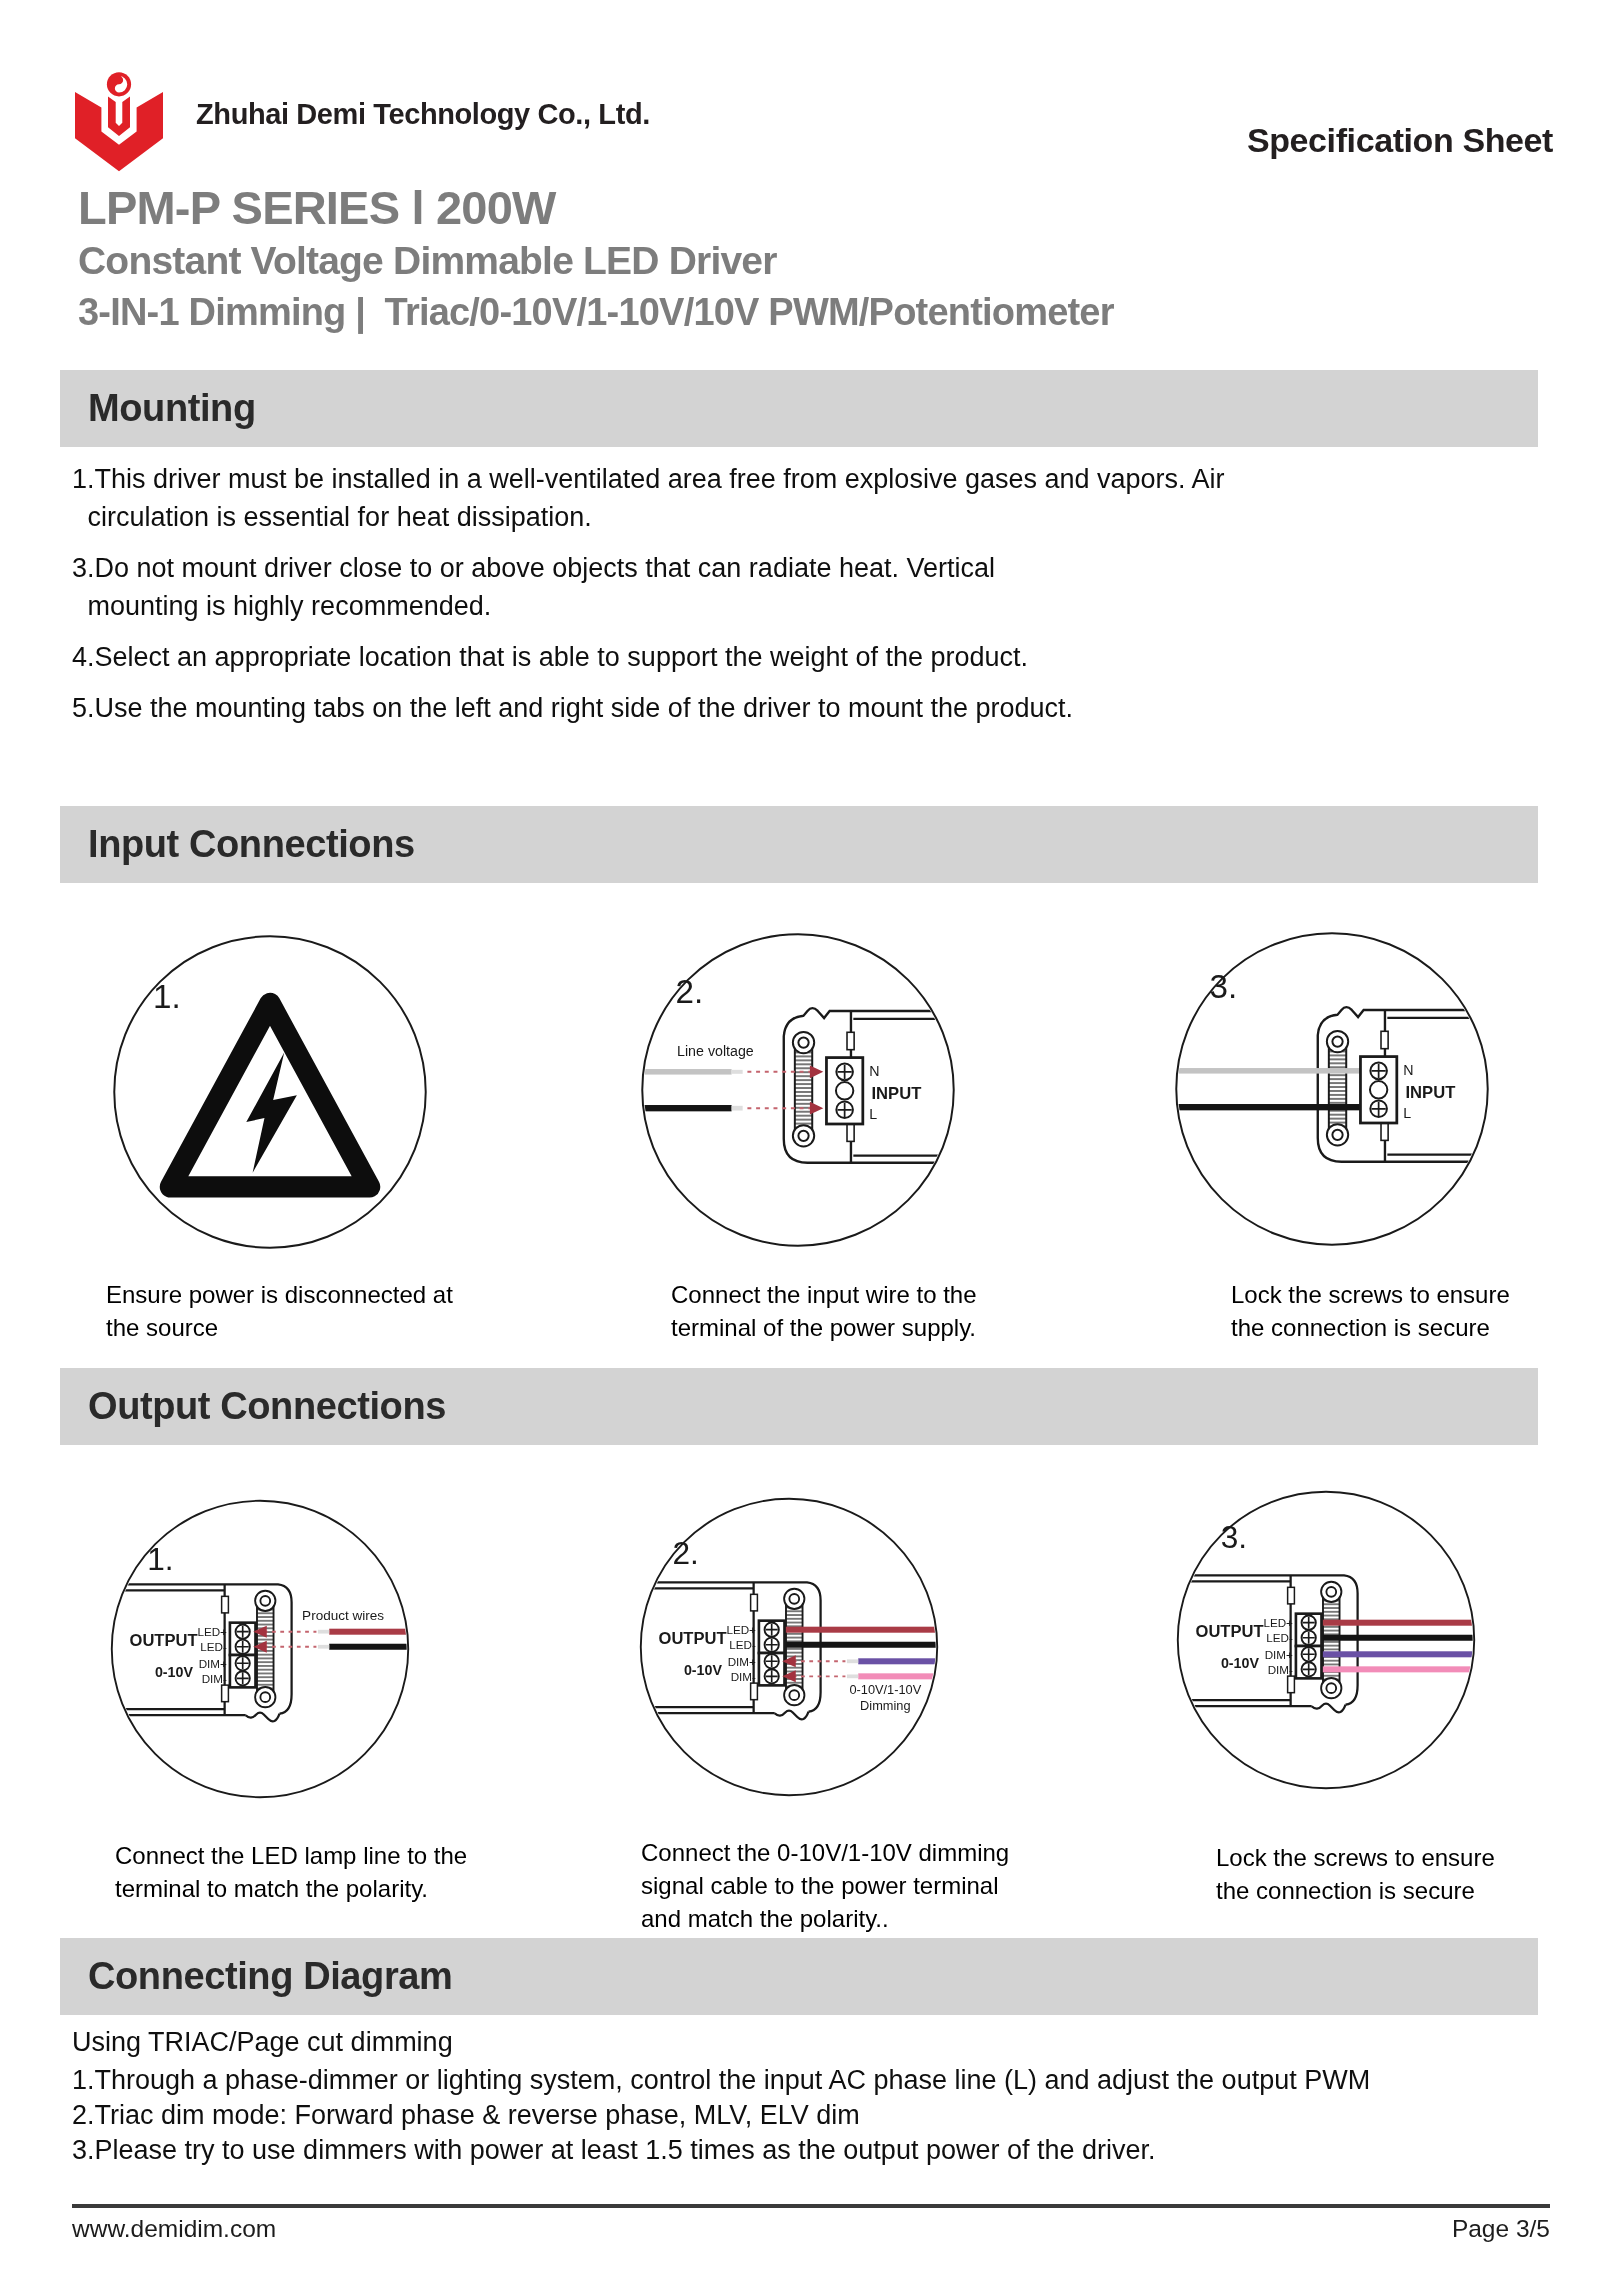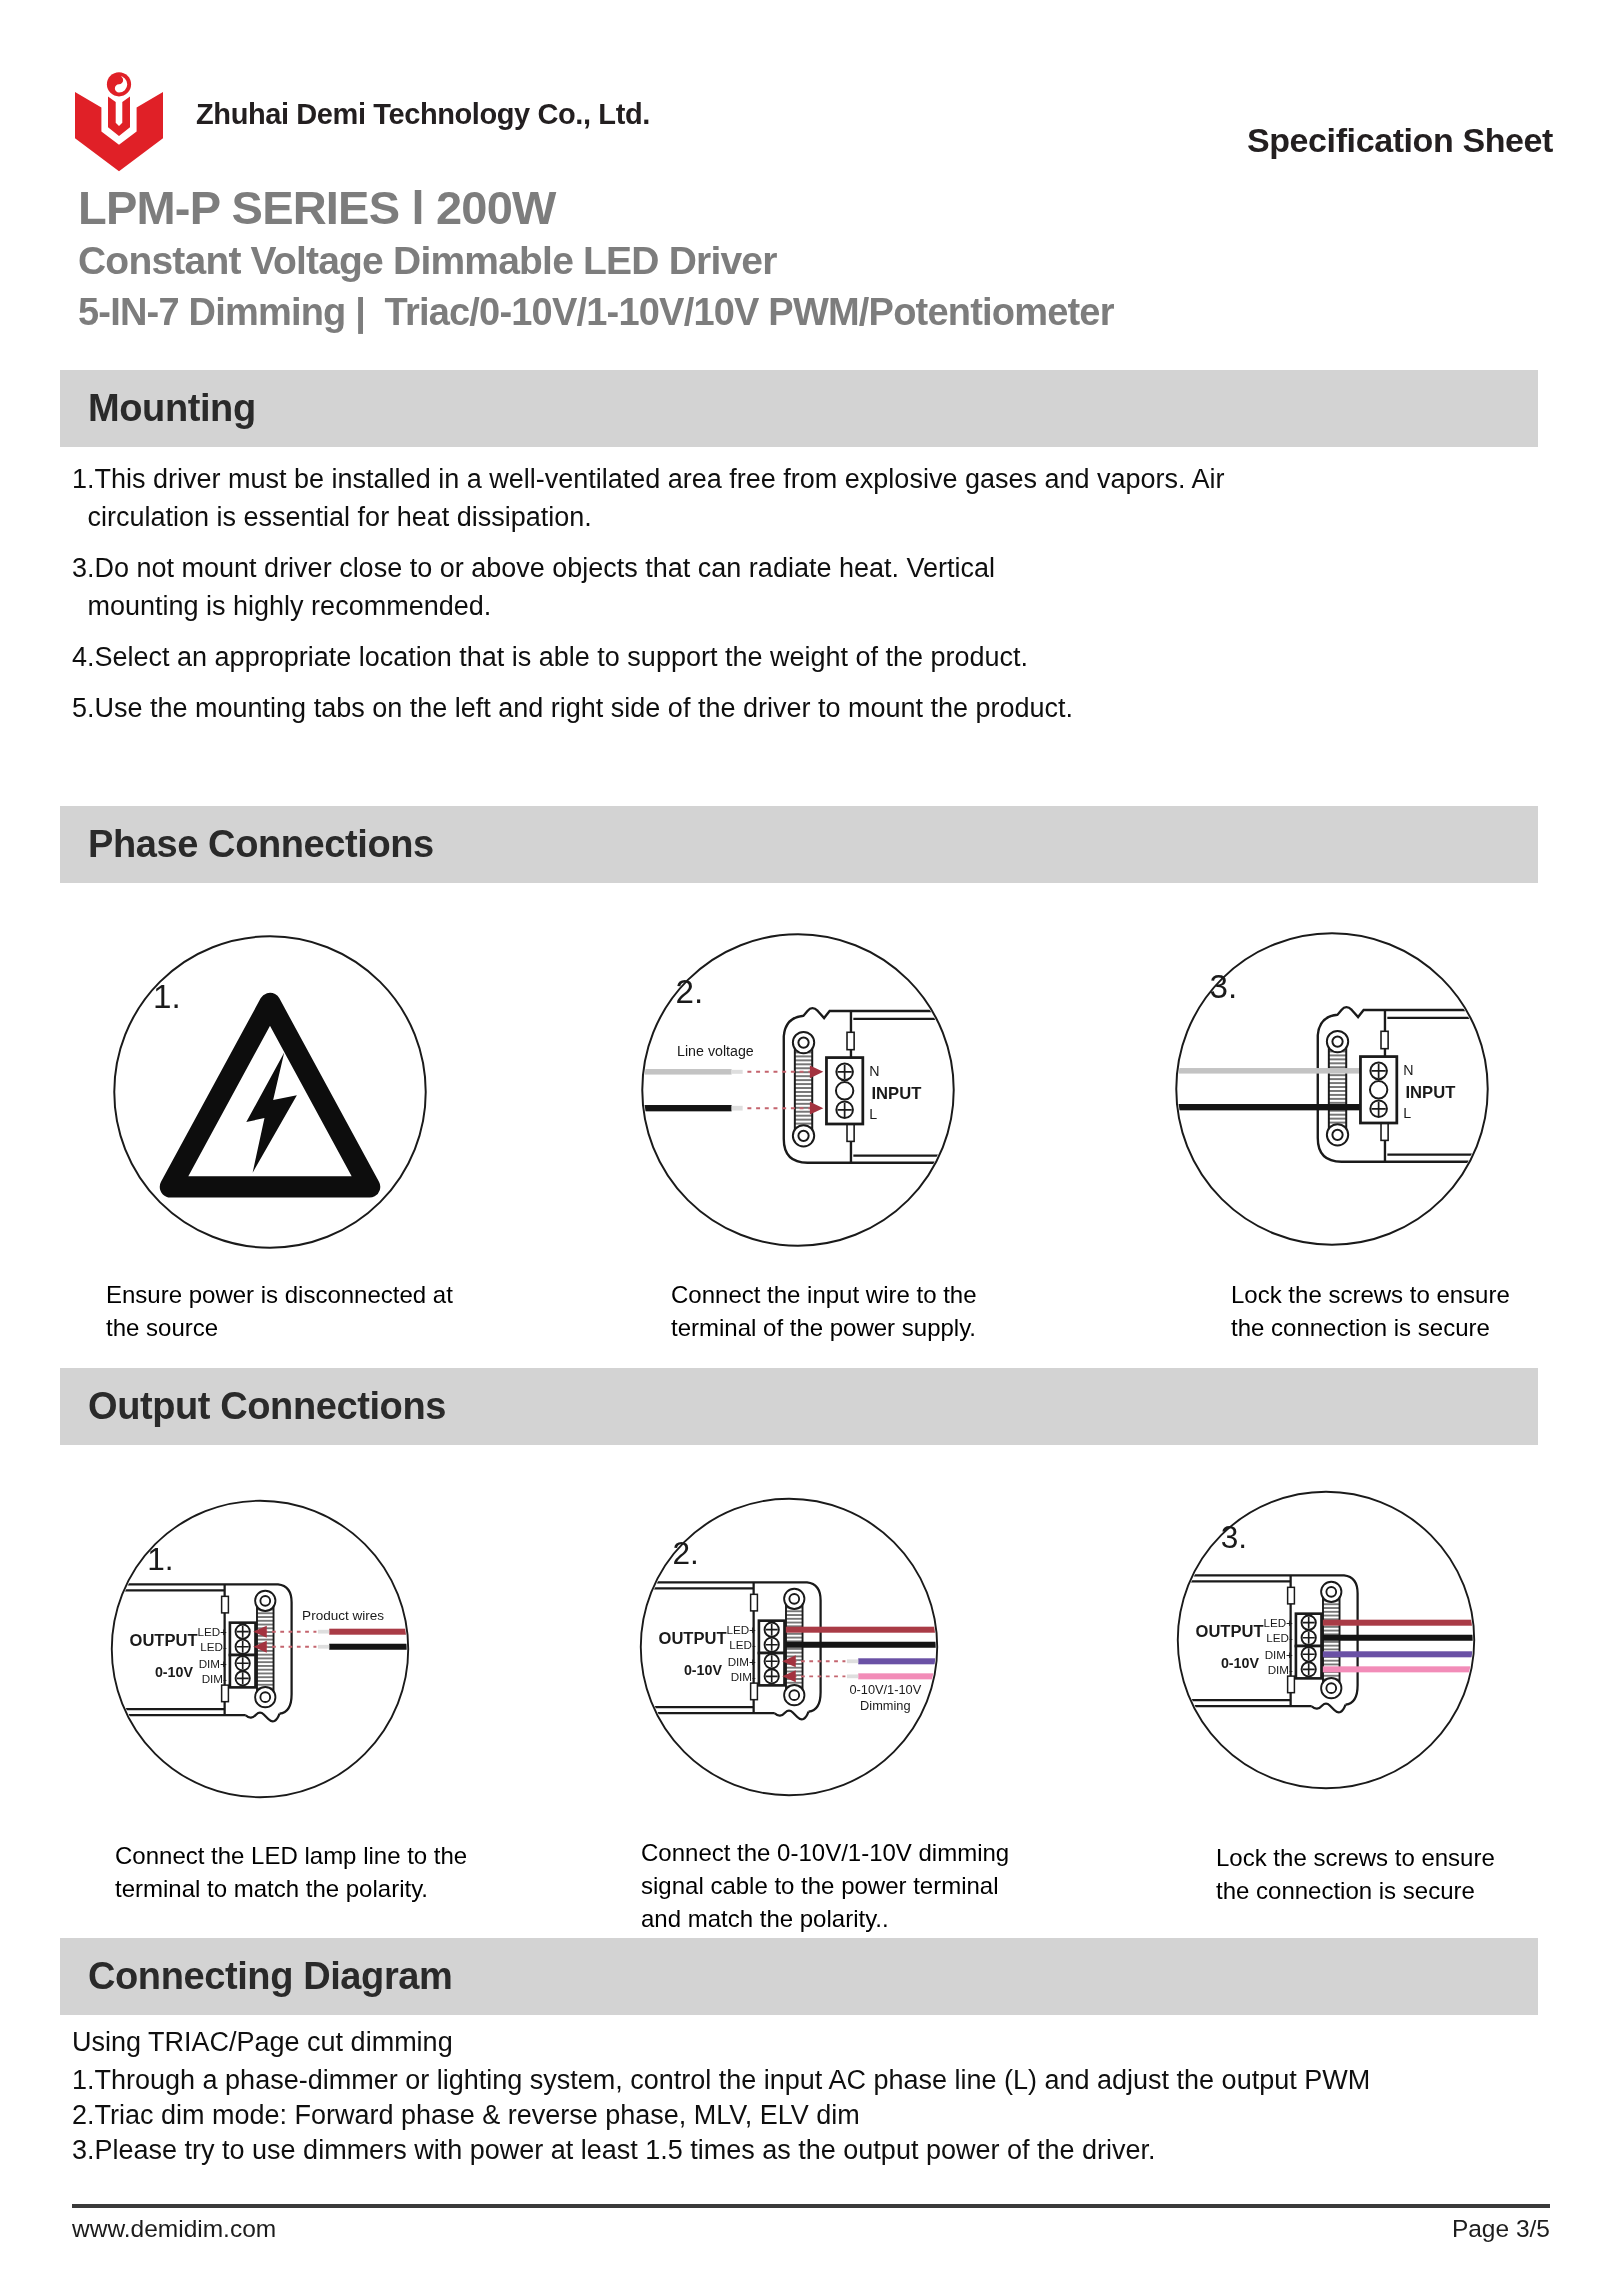--- a/index.html
+++ b/index.html
@@ -97,33 +97,33 @@
     <path fill="#e02027" d="M10,20 L10,62 L50,92 L90,62 L90,20 L66,34 L66,56 L50,68 L34,56 L34,34 Z"></path>
     <path fill="#e02027" d="M40,24 L40,52 L50,60 L60,52 L60,24 L53,29 L53,48 L50,51 L47,48 L47,29 Z"></path>
     <circle cx="50" cy="13" r="11" fill="#e02027"></circle>
     <path fill="#ffffff" d="M50,5.5 a7.5,7.5 0 0 1 0,15 a3.75,3.75 0 0 1 0,-7.5 a3.75,3.75 0 0 0 0,-7.5"></path>
   </svg>
   <div class="company">Zhuhai Demi Technology Co., Ltd.</div>
   <div class="spec-sheet">Specification Sheet</div>
 
   <div class="series">LPM-P SERIES l 200W</div>
   <div class="sub1">Constant Voltage Dimmable LED Driver</div>
-  <div class="sub2">5-IN-7 Dimming |  Triac/0-10V/1-10V/10V PWM/Potentiometer</div>
+  <div class="sub2">3-IN-1 Dimming |  Triac/0-10V/1-10V/10V PWM/Potentiometer</div>
 
   <div class="secbar bar-mounting">Mounting</div>
   <div class="mounting-list">
     <div class="mounting-item">1.This driver must be installed in a well-ventilated area free from explosive gases and vapors. Air
 circulation is essential for heat dissipation.</div>
     <div class="mounting-item">3.Do not mount driver close to or above objects that can radiate heat. Vertical
 mounting is highly recommended.</div>
     <div class="mounting-item">4.Select an appropriate location that is able to support the weight of the product.</div>
     <div class="mounting-item">5.Use the mounting tabs on the left and right side of the driver to mount the product.</div>
   </div>
 
-  <div class="secbar bar-input">Phase Connections</div>
+  <div class="secbar bar-input">Input Connections</div>
 
   <svg class="diagram d-in1" viewBox="0 0 420 420">
     <circle class="cir" cx="210" cy="210" r="197"></circle>
     <text class="stepnum" x="62" y="104">1.</text>
     <g>
       <polygon points="210,98 336,330 84,330" fill="none" stroke="#0d0d0d" stroke-width="27" stroke-linejoin="round"></polygon>
       <polygon points="228,160 180,248 203,243 188,312 244,214 214,220" fill="#0d0d0d"></polygon>
     </g>
   </svg>
 

